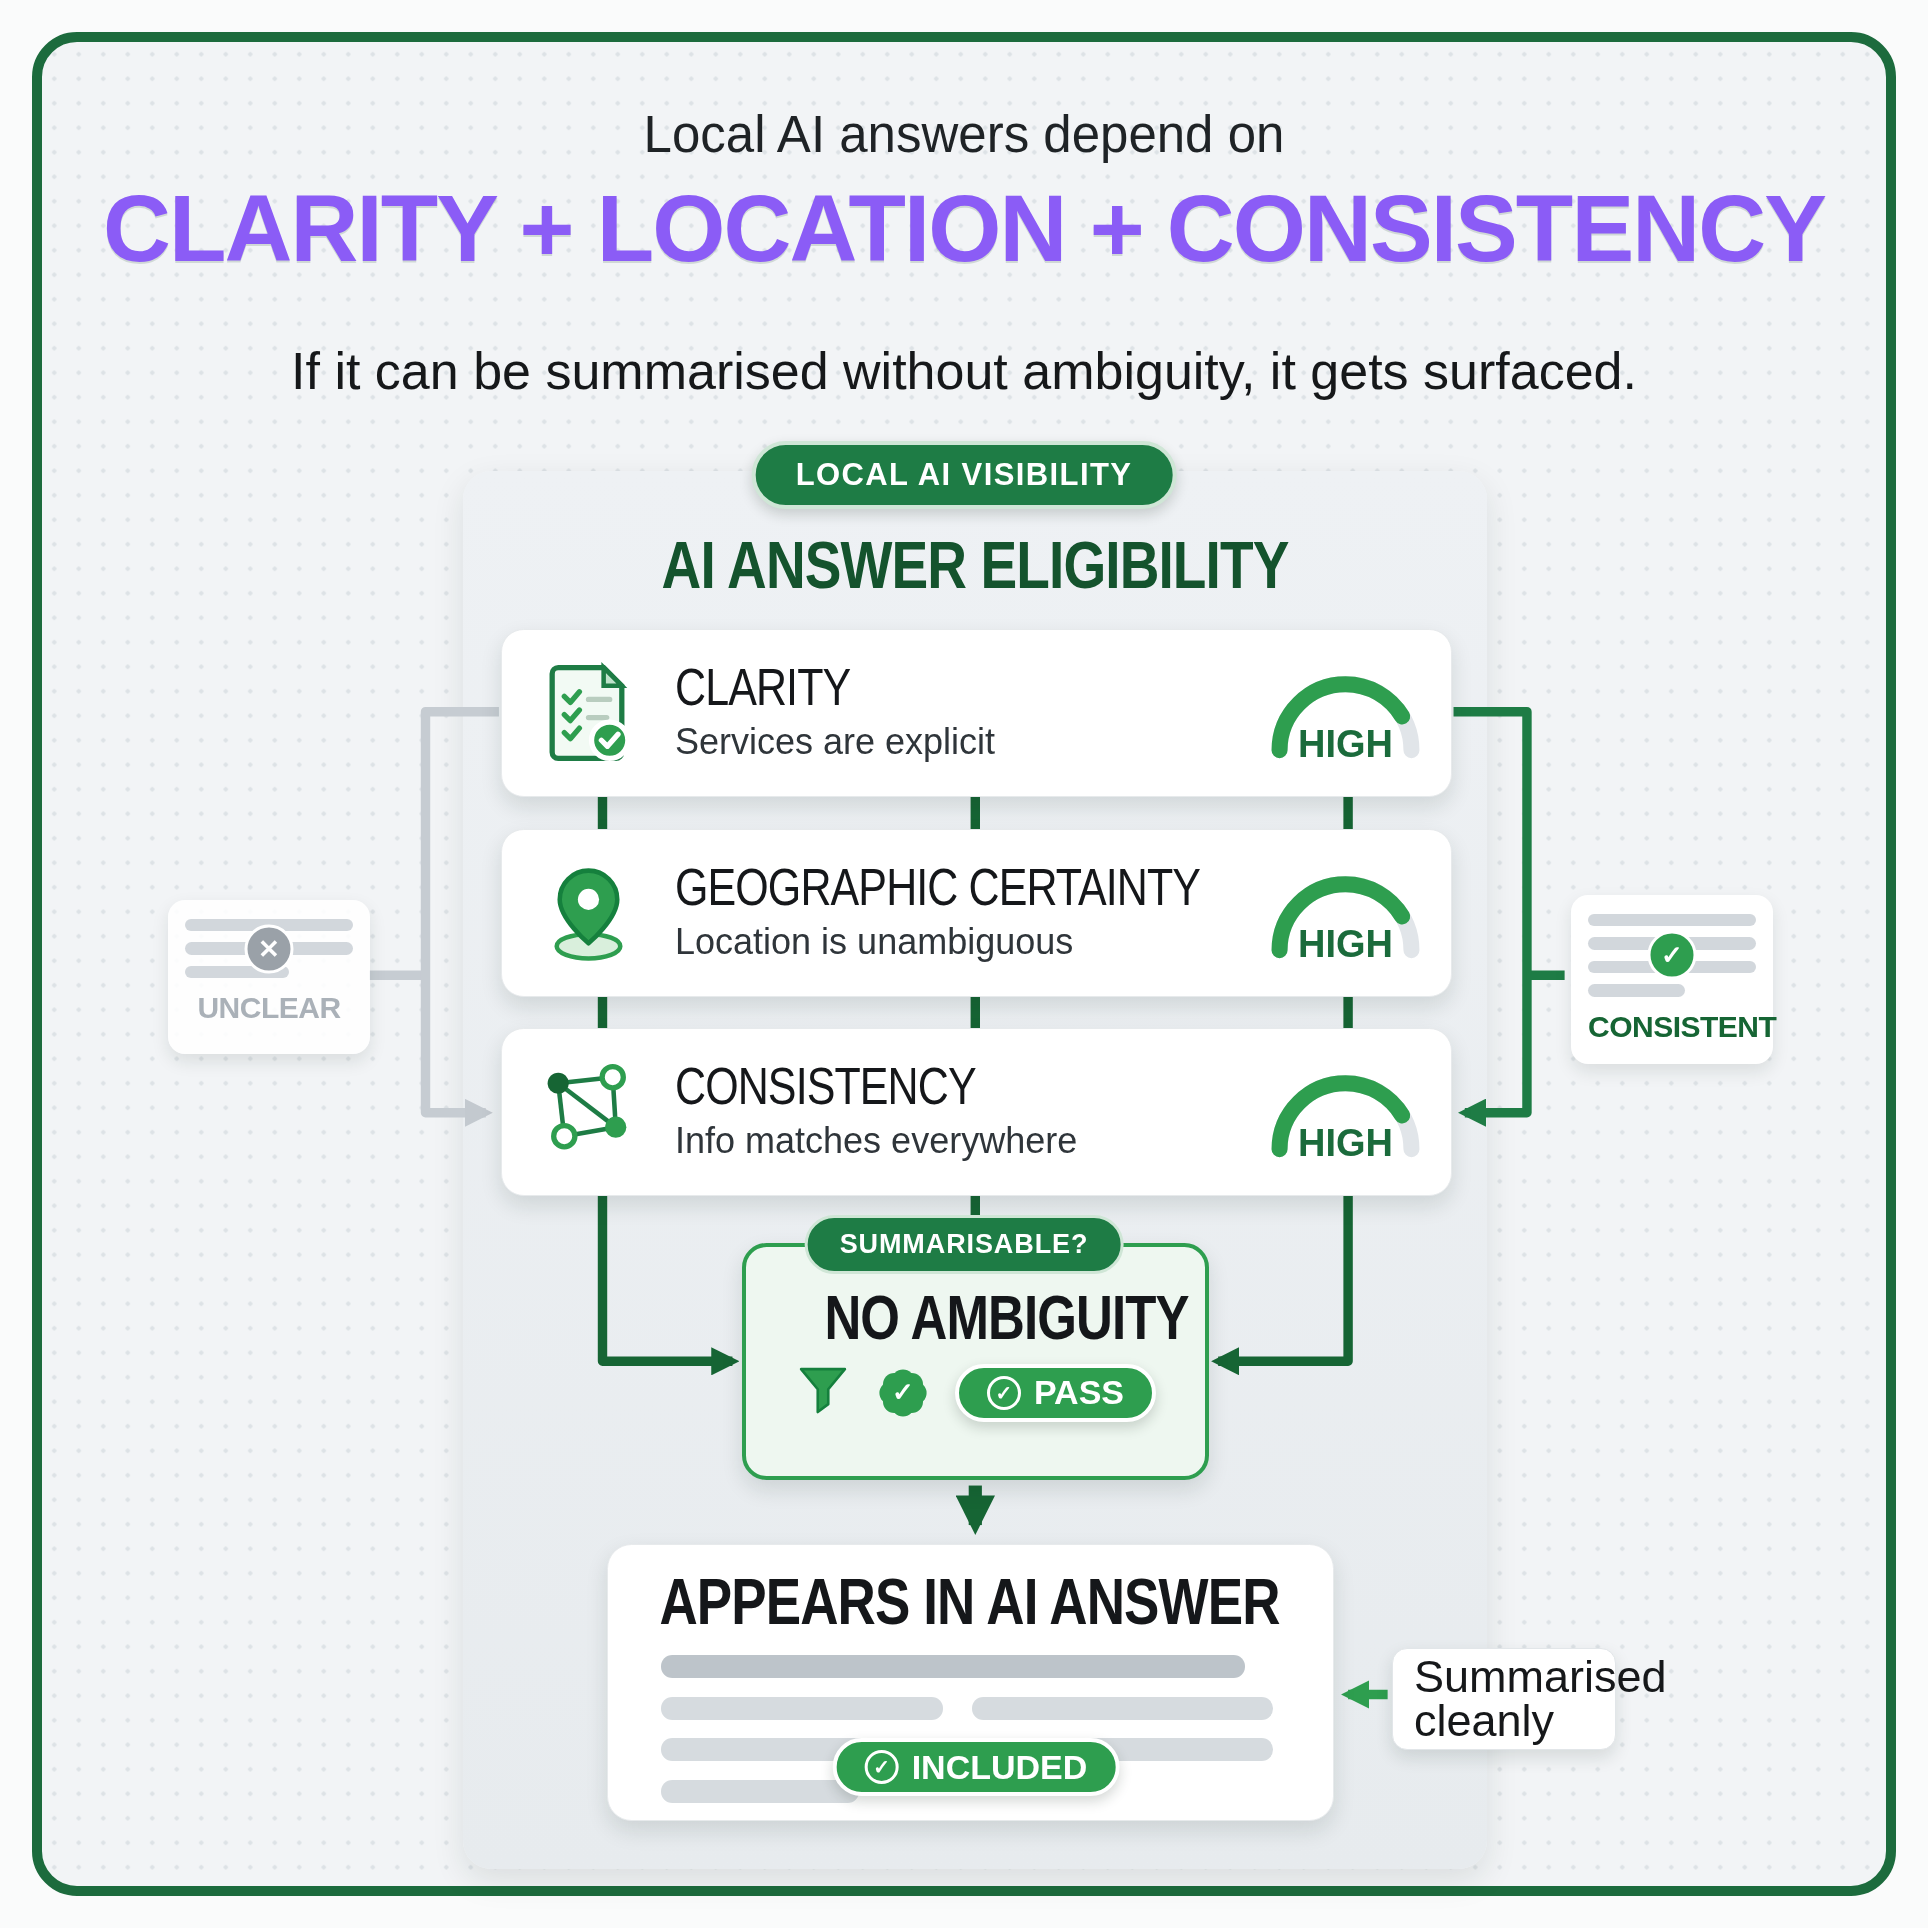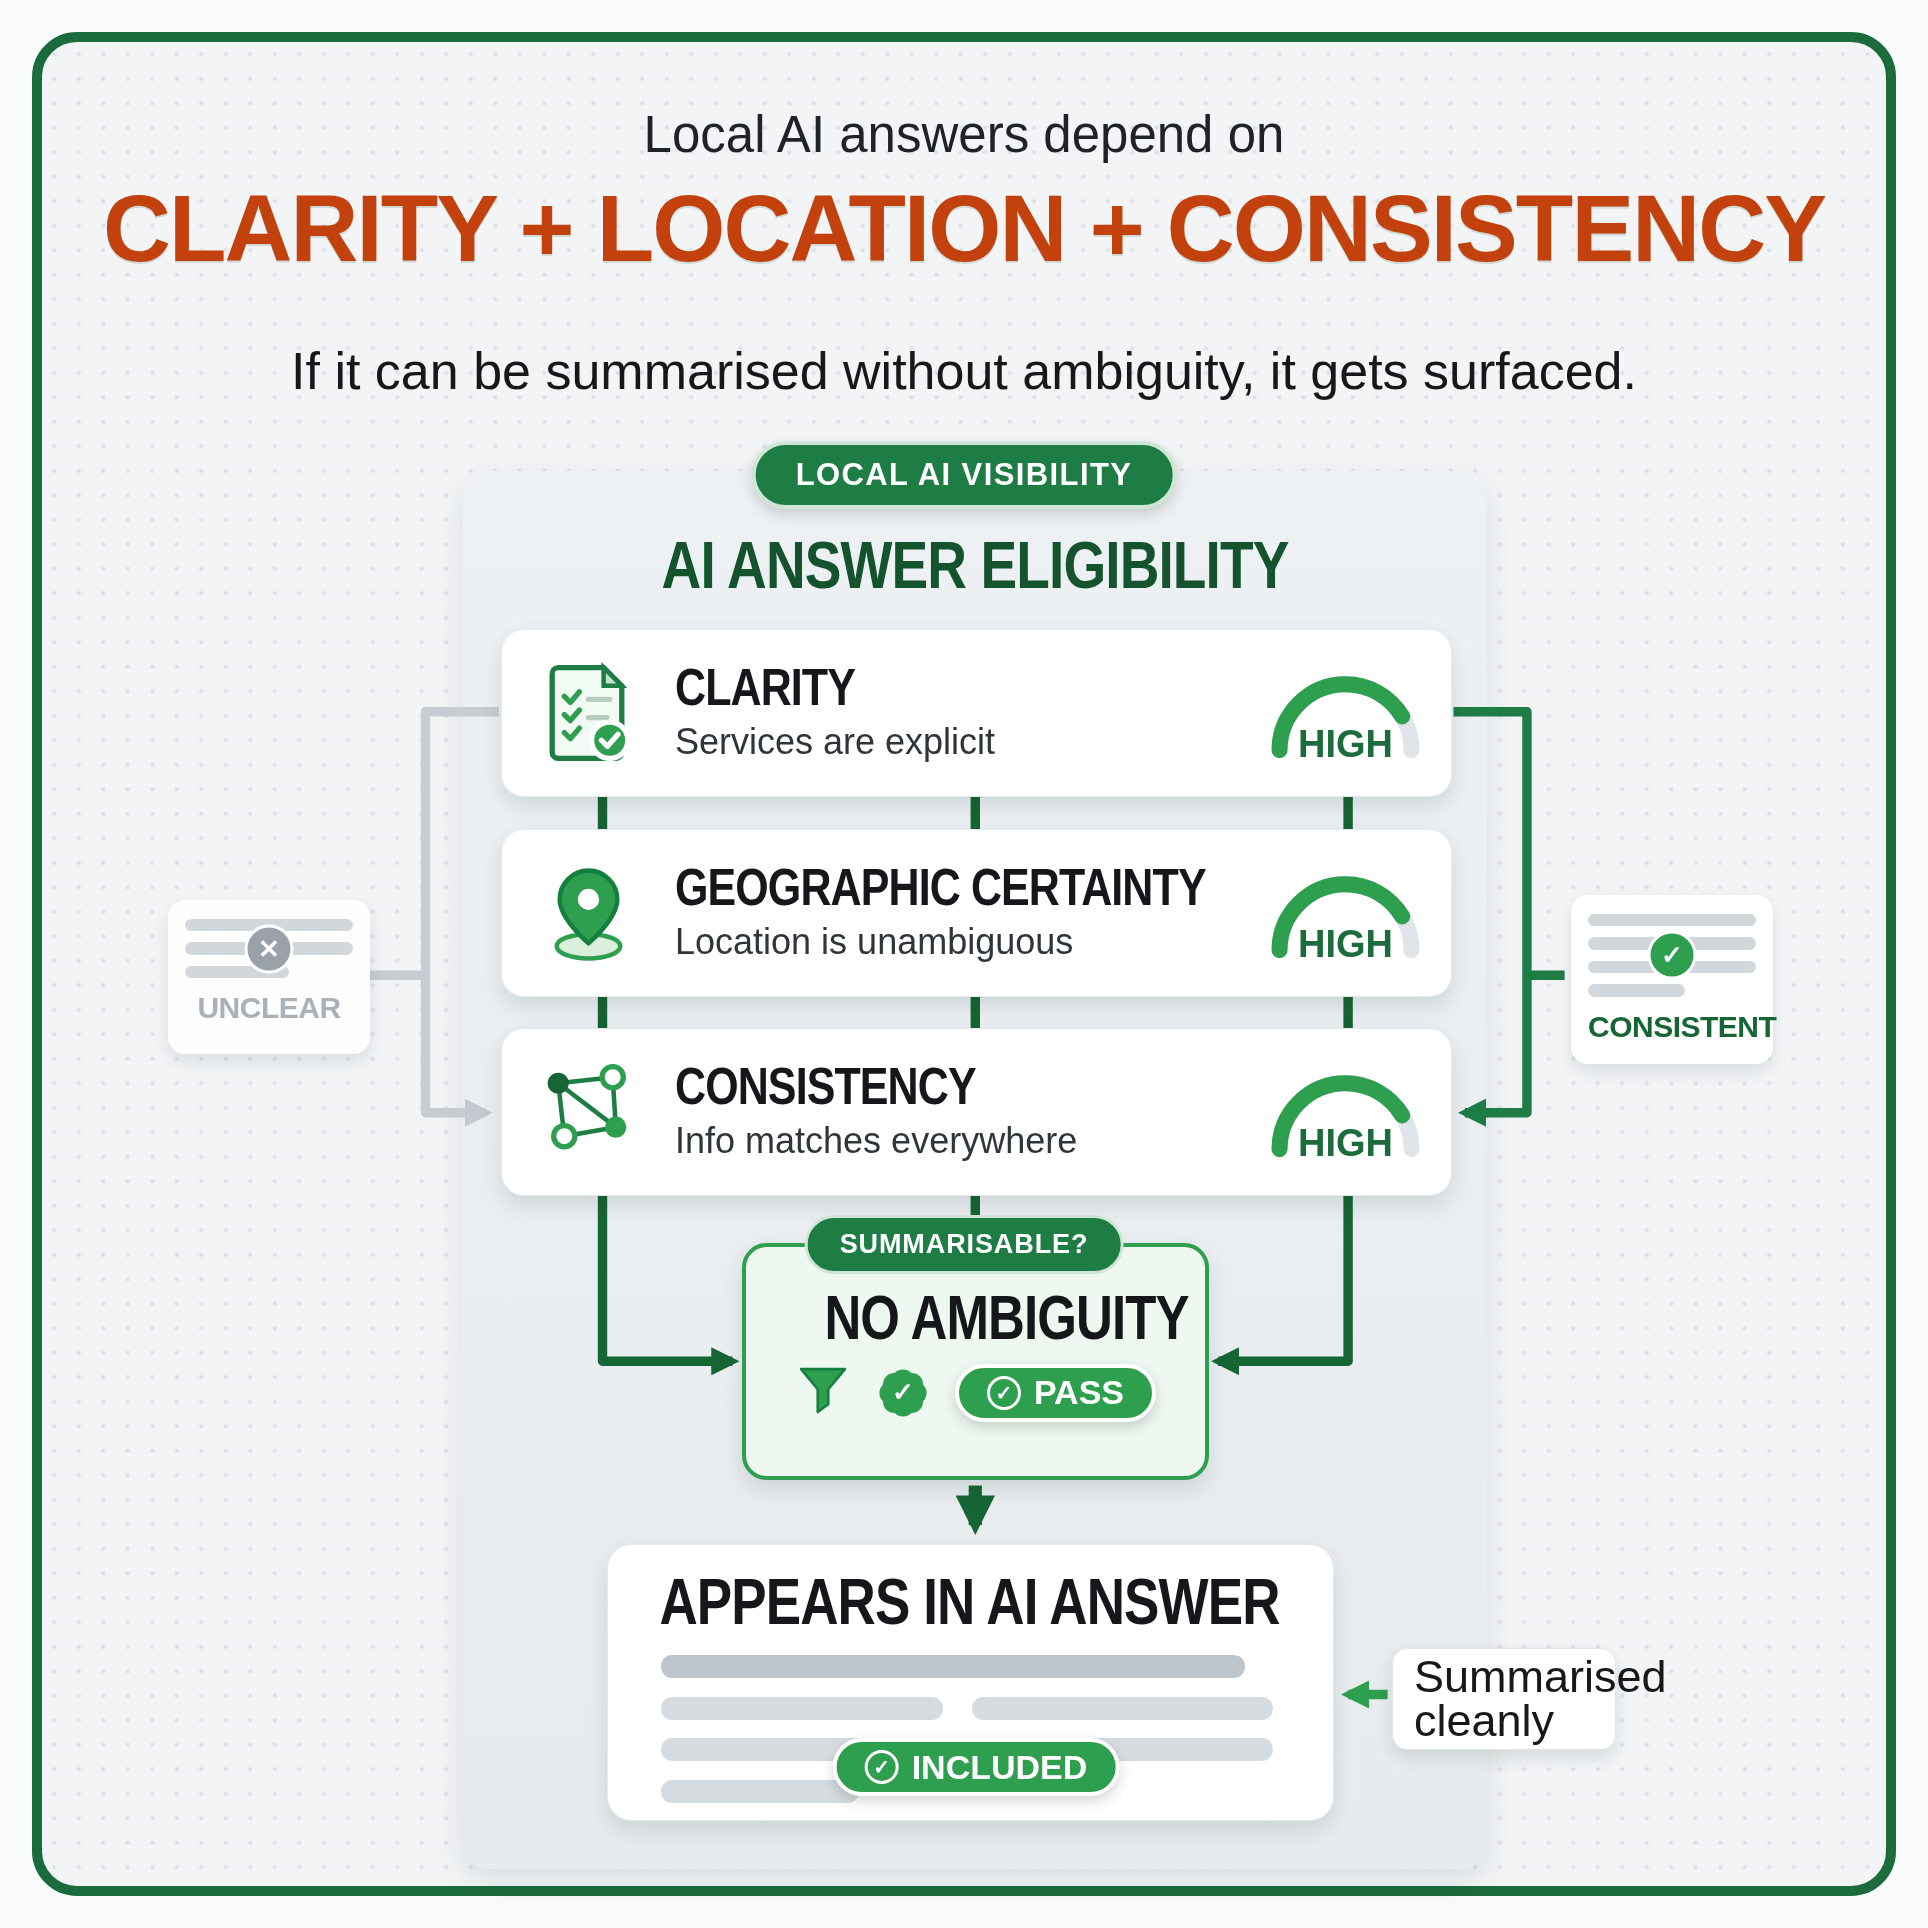--- a/index.html
+++ b/index.html
@@ -7,40 +7,40 @@
         font-family:"Liberation Sans",sans-serif;color:#17191c;}
   .frame{position:absolute;inset:32px;border:10.4px solid #1c6b3d;border-radius:45px;
          background-color:#f2f4f6;
          background-image:radial-gradient(#dde2e6 1.9px,transparent 2.4px);
          background-size:24.5px 24.5px;z-index:0;}
   .abs{position:absolute;}
   .cond{display:inline-block;transform:scaleY(1.22);transform-origin:center;}
   
   .kicker{top:105px;left:0;width:100%;text-align:center;font-size:51px;font-weight:500;color:#1f2326;z-index:3;}
   .headline-wrap{top:175px;left:0;width:100%;text-align:center;white-space:nowrap;z-index:3;}
-  .headline{font-size:94px;font-weight:800;letter-spacing:-1.9px;color:#c2410c;
+  .headline{font-size:94px;font-weight:800;letter-spacing:-1.9px;color:#8b5cf6;
             transform:scaleY(1.3);transform-origin:top center;text-shadow:0 1.9px 0 rgba(12,60,34,.15);margin-top:28px;}
   .subtitle{top:341px;left:0;width:100%;text-align:center;font-size:52px;font-weight:500;color:#16181a;z-index:3;}
   
   .panel{left:463px;top:471px;width:1024px;height:1398px;border-radius:28px;z-index:1;
          background:linear-gradient(180deg,#eef1f4,#e7ebee);
          box-shadow:0 11.3px 32px rgba(20,40,30,.10);}
   .connectors{position:absolute;left:0;top:0;z-index:2;pointer-events:none;}
   .panel-badge{top:441px;left:50%;transform:translateX(-50%);height:60px;line-height:60px;
          padding:0 40px;border-radius:38px;background:#1e7c45;color:#fff;font-size:31px;font-weight:800;
          letter-spacing:1.4px;border:4.7px solid #cfe6d6;box-shadow:0 5.6px 13px rgba(20,40,30,.18);z-index:4;}
   .panel-title{top:533px;left:463px;width:1024px;text-align:center;font-size:55px;font-weight:700;
          letter-spacing:-0.9px;color:#14532d;z-index:3;}
   
   .card{left:501px;width:949px;height:166px;background:#fff;border-radius:22.6px;z-index:3;
         box-shadow:0 9.4px 21px rgba(20,40,30,.12);border:0.9px solid #e7eaec;}
   .card-icon{position:absolute;left:32px;top:50%;transform:translateY(-50%);width:109px;height:109px;}
   .card-text{position:absolute;left:173px;top:0;bottom:0;width:565px;display:flex;flex-direction:column;
         justify-content:center;gap:9.4px;}
-  .card-title{font-size:43px;font-weight:700;letter-spacing:-0.9px;color:#15171a;}
+  .card-title{font-size:43px;font-weight:400;letter-spacing:-0.9px;color:#15171a;}
   .card-sub{font-size:36px;color:#2f353a;}
   .gauge{position:absolute;right:16px;top:50%;transform:translateY(-50%);width:179px;height:105px;}
   .gauge-label{position:absolute;bottom:0;width:100%;text-align:center;font-size:38px;font-weight:800;
         color:#1b6b3c;letter-spacing:0;}
   
   .side-card{border-radius:17px;background:rgba(255,255,255,.88);z-index:3;
         box-shadow:0 7.5px 17px rgba(20,40,30,.10);padding:19px 17px 11.3px;box-sizing:border-box;}
   .side-bars{position:relative;display:flex;flex-direction:column;gap:11.3px;align-items:flex-start;}
   .sbar{height:12.2px;border-radius:6.6px;background:#d2d7dc;}
   .badge-circle{position:absolute;left:50%;top:50%;transform:translate(-50%,-50%);

